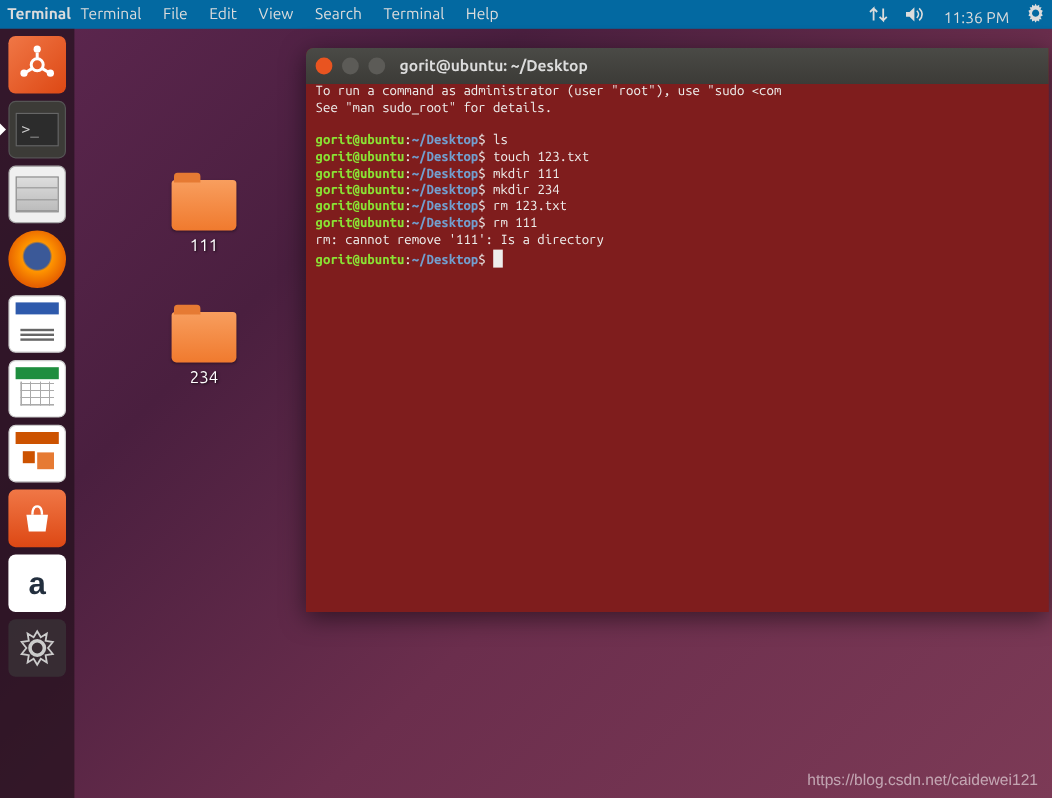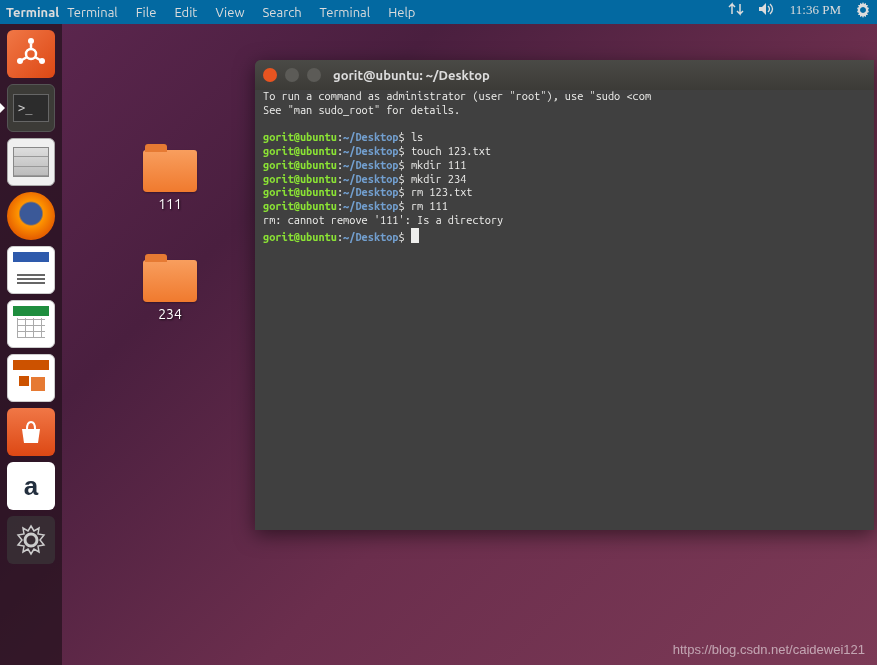--- a/index.html
+++ b/index.html
@@ -17,21 +17,21 @@
       height: 24px;
       background: #0369a1;
       color: #dcdcdc;
       display: flex;
       align-items: center;
       font-size: 13px;
       padding: 0 6px;
     }
     .menubar .app-name { font-weight: bold; margin-right: 8px; }
     .menubar .menu-item { margin-right: 18px; cursor: pointer; }
-    .menubar .tray { margin-left: auto; display: flex; align-items: flex-start; gap: 14px; font-family: Liberation Serif, serif; }
+    .menubar .tray { margin-left: auto; display: flex; align-items: flex-end; gap: 14px; }
     .menubar .tray svg { fill: #dcdcdc; }
     .menubar .time { font-size: 13px; }
     
     
     .launcher {
       position: absolute;
       left: 0; top: 24px;
       width: 62px;
       height: calc(100% - 24px);
       background: rgba(30, 15, 25, 0.65);
@@ -109,24 +109,24 @@
     }
     .desktop-icon-label {
       color: #fff;
       font-size: 14px;
       text-shadow: 1px 1px 2px rgba(0,0,0,0.7);
     }
     
     
     .terminal-window {
       position: absolute;
-      left: 255px; top: 60px;
+      left: 255px; top: 40px;
       width: 619px;
       height: 470px;
-      background: #404040;
+      background: #7f1d1d;
       border-radius: 6px 0 0 0;
       box-shadow: 0 5px 20px rgba(0,0,0,0.5);
       overflow: hidden;
       display: flex;
       flex-direction: column;
     }
     .titlebar {
       height: 30px;
       background: linear-gradient(#4a4a46, #3c3b37);
       display: flex;

